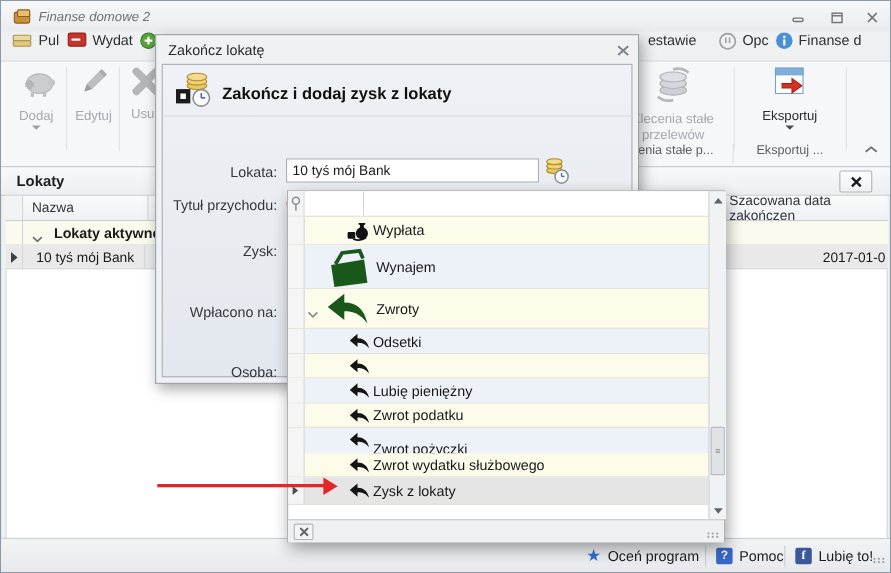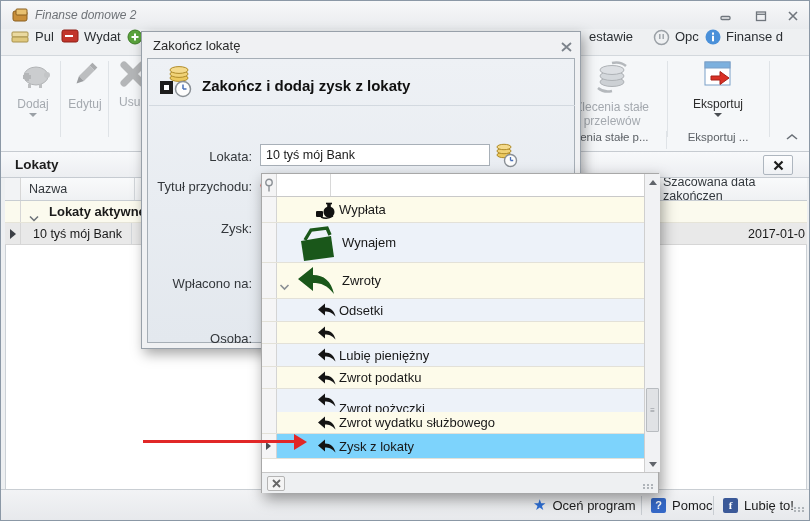--- a/index.html
+++ b/index.html
@@ -65,21 +65,21 @@
             display:flex;align-items:center;justify-content:center;}
   .combocaret{width:0;height:0;border-left:4px solid transparent;border-right:4px solid transparent;border-top:4px solid #5a4a20;}
 
   
   .popup{left:260px;top:172px;width:398px;height:320px;background:#fff;border:1px solid #a8a8a8;
          box-shadow:3px 6px 14px rgba(0,0,0,.4);z-index:20;}
   .filterrow{left:0;top:0;width:382px;height:23px;border-bottom:1px solid #c9c9c9;background:#fff;}
   .pincell{left:0;top:0;width:15px;height:22px;background:#f4f4f5;border-right:1px solid #d4d4d4;
            display:flex;align-items:center;justify-content:center;}
   .prow{left:0;width:382px;border-bottom:1px solid #e3e1d8;}
-  .cream{background:#fdfbea;} .blue{background:#edf2f9;} .sel{background:#7dd3fc;}
+  .cream{background:#fdfbea;} .blue{background:#edf2f9;} .sel{background:#e5e5e5;}
   .rowhdr{left:0;top:0;bottom:0;width:15px;background:#f5f5f6;border-right:1px solid #d4d4d4;}
   .plabel{top:0;bottom:0;display:flex;align-items:center;font-size:13px;color:#181818;white-space:nowrap;}
   .vscroll{left:382px;top:0;width:16px;height:298px;background:#f1f2f4;border-left:1px solid #cfcfcf;}
   .sbtn{left:0;width:15px;height:16px;display:flex;align-items:center;justify-content:center;}
   .tri-up{width:0;height:0;border-left:4px solid transparent;border-right:4px solid transparent;border-bottom:5px solid #60646a;}
   .tri-dn{width:0;height:0;border-left:4px solid transparent;border-right:4px solid transparent;border-top:5px solid #60646a;}
   .thumb{left:1px;top:214px;width:13px;height:44px;background:#e0e2e5;border:1px solid #b8bcc0;border-radius:1px;
          display:flex;align-items:center;justify-content:center;font-size:8px;color:#8a8e93;}
   .pfooter{left:0;top:298px;width:396px;height:21px;background:#eef0f2;border-top:1px solid #c6c6c6;}
   .clearbtn{left:5px;top:3px;width:18px;height:15px;background:#f4f4f4;border:1px solid #b4b4b4;border-radius:2px;

